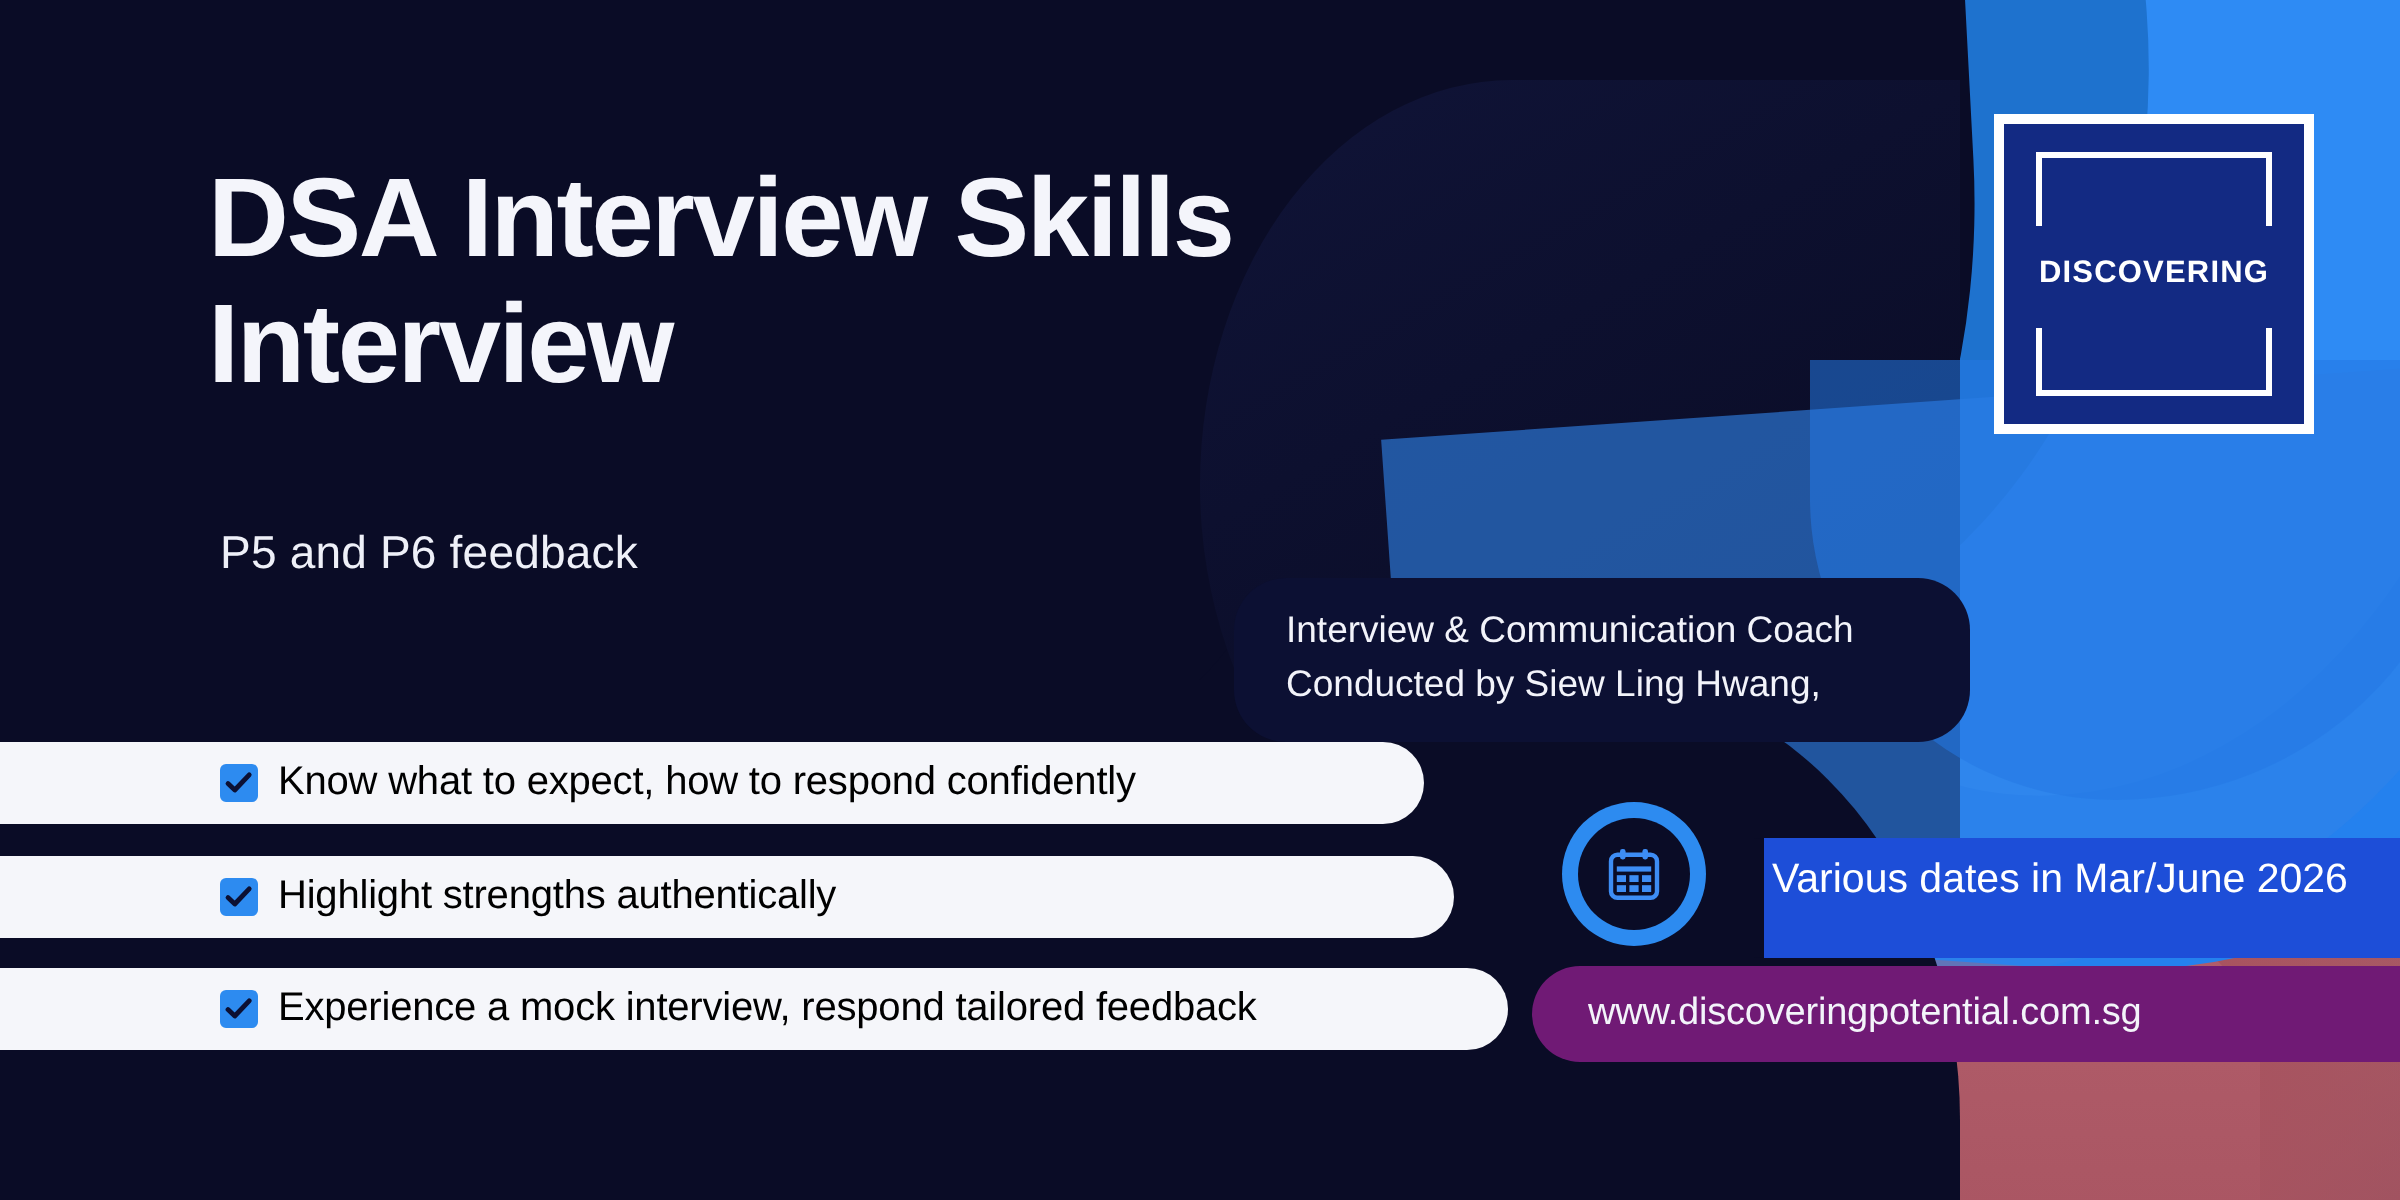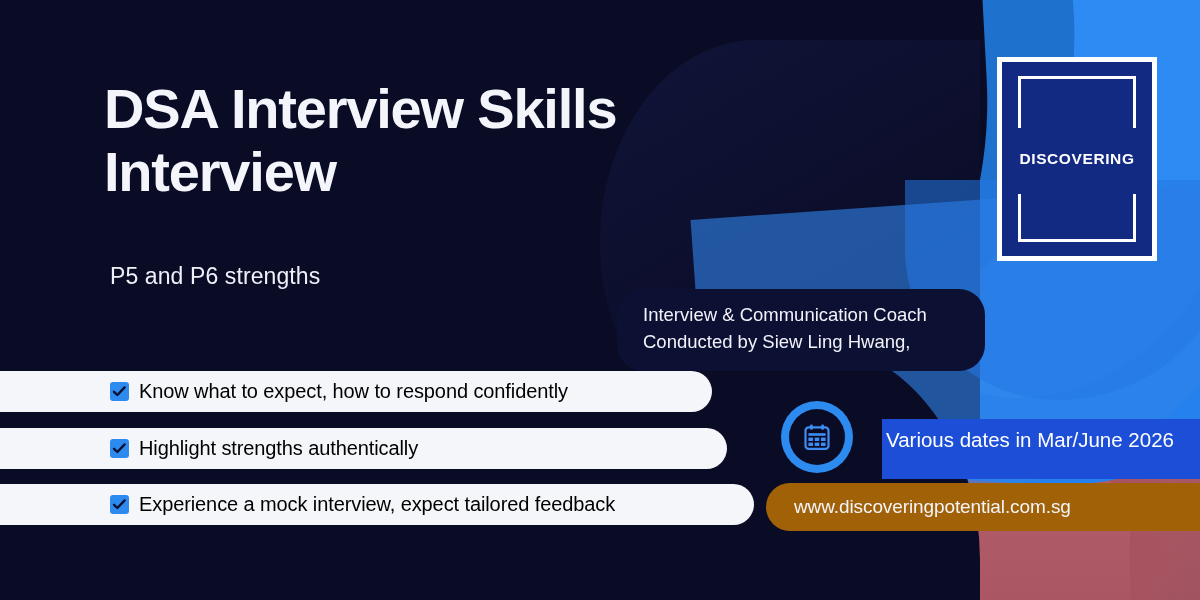--- a/index.html
+++ b/index.html
@@ -153,21 +153,21 @@
     position:absolute;
     left:0; top:518px;
     width:950px; height:90px;
     background:#0a0c26;
   }
 
   
   .logo {
     position:absolute;
     left:997px; top:57px;
-    width:160px; height:204px;
+    width:160px; height:160px;
     background:#132a83;
     border:5px solid #ffffff;
   }
   .logo-inner {
     position:absolute;
     left:16px; top:14px; right:16px; bottom:14px;
     border-left:3px solid #ffffff;
     border-right:3px solid #ffffff;
   }
   .logo-inner::before,
@@ -304,21 +304,21 @@
     background:#0a0c26;
     border-radius:0 40px 40px 0 / 0 36px 36px 0;
     z-index:8;
   }
 
   
   .url-bar {
     position:absolute;
     left:766px; top:483px;
     width:434px; height:48px;
-    background:#a16207;
+    background:#701a75;
     border-radius:24px 0 0 24px;
     display:flex; align-items:center;
     padding-left:28px;
     z-index:10;
   }
   .url-text {
     color:#f3f4fa;
     font-size:19px;
     letter-spacing:-0.1px;
   }
@@ -355,21 +355,21 @@
     <div class="logo-line-mask"></div>
     <div class="logo-text">
       <span>DISCOVERING</span>
     </div>
   </div>
 
   <div class="headline">
     <div>DSA Interview Skills</div>
     <div>Interview</div>
   </div>
-  <div class="subhead">P5 and P6 strengths</div>
+  <div class="subhead">P5 and P6 feedback</div>
 
   <div class="conductor">
     <div>Interview &amp; Communication Coach</div>
     <div>Conducted by Siew Ling Hwang,</div>
   </div>
 
   <div class="pill pill-1">
     <span class="checkbox">
       <svg width="15" height="15" viewBox="0 0 15 15">
           <path d="M2 7.8 L5.4 11 L12.6 3.4" stroke="#0c1033" stroke-width="2.4" fill="none" stroke-linecap="round" stroke-linejoin="round"></path>
@@ -386,21 +386,21 @@
     </span>
     <span class="pill-label">Highlight strengths authentically</span>
   </div>
 
   <div class="pill pill-3">
     <span class="checkbox">
       <svg width="15" height="15" viewBox="0 0 15 15">
           <path d="M2 7.8 L5.4 11 L12.6 3.4" stroke="#0c1033" stroke-width="2.4" fill="none" stroke-linecap="round" stroke-linejoin="round"></path>
         </svg>
     </span>
-    <span class="pill-label">Experience a mock interview, expect tailored feedback</span>
+    <span class="pill-label">Experience a mock interview, respond tailored feedback</span>
   </div>
 
   <div class="date-tail"></div>
   <div class="cal-badge">
     <div class="cal-inner">
       <svg width="32" height="32" viewBox="0 0 32 32">
         <rect x="9" y="3.5" width="2.8" height="5.2" rx="1.2" fill="#3d8df5"></rect>
         <rect x="20.2" y="3.5" width="2.8" height="5.2" rx="1.2" fill="#3d8df5"></rect>
         <rect x="4.5" y="6.4" width="23" height="21.5" rx="3.2" fill="none" stroke="#3d8df5" stroke-width="2.2"></rect>
         <rect x="7.4" y="12.2" width="17.2" height="2.6" fill="#3d8df5"></rect>

